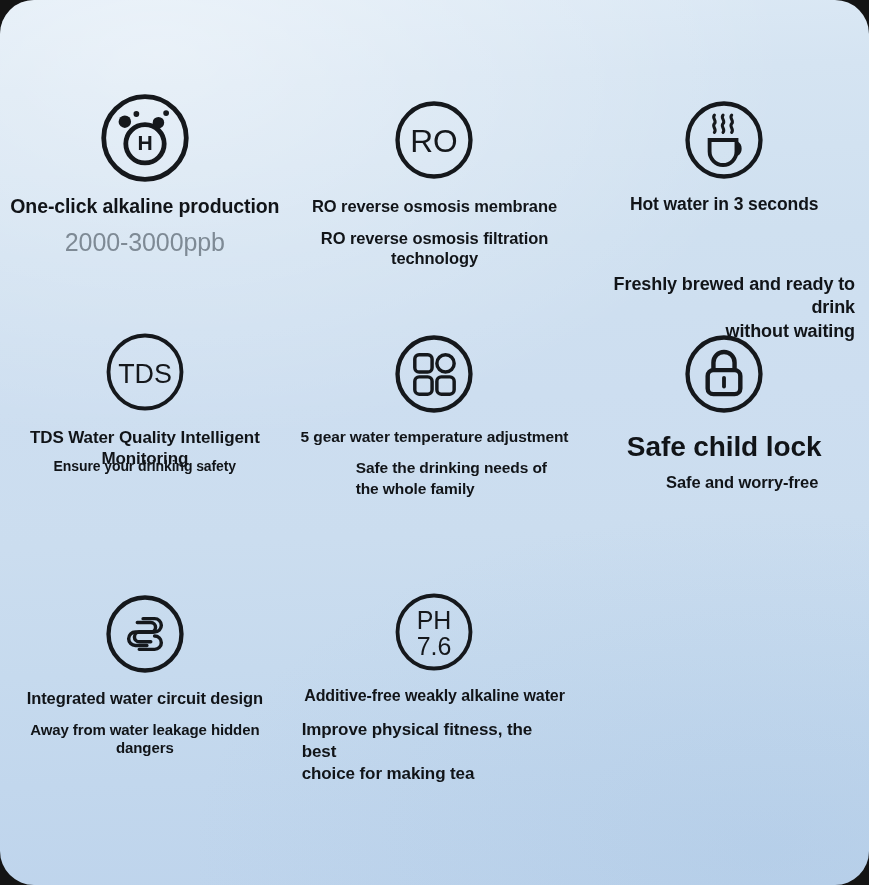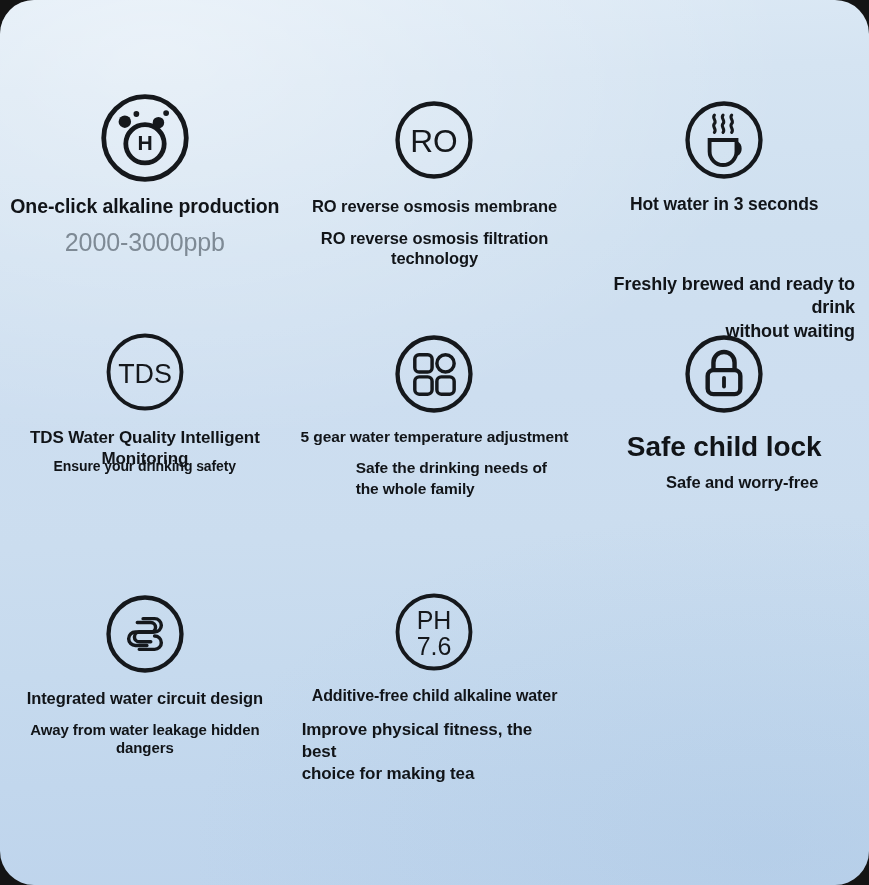--- a/index.html
+++ b/index.html
@@ -234,19 +234,19 @@
     </div>
 
     <div class="cell c8">
       <span class="icon-wrap">
         <svg viewBox="0 0 100 100">
           <circle cx="50" cy="50" r="38" fill="none" stroke="#15181c" stroke-width="4"></circle>
           <text x="50" y="47" text-anchor="middle" font-family="Liberation Sans, sans-serif" font-size="26" fill="#15181c">PH</text>
           <text x="50" y="74" text-anchor="middle" font-family="Liberation Sans, sans-serif" font-size="26" fill="#15181c">7.6</text>
         </svg>
       </span>
-      <div class="txt title">Additive-free child alkaline water</div>
+      <div class="txt title">Additive-free weakly alkaline water</div>
       <div class="txt sub">Improve physical fitness, the best
 choice for making tea</div>
     </div>
 
   </div>
 </div>
 
 </body></html>

